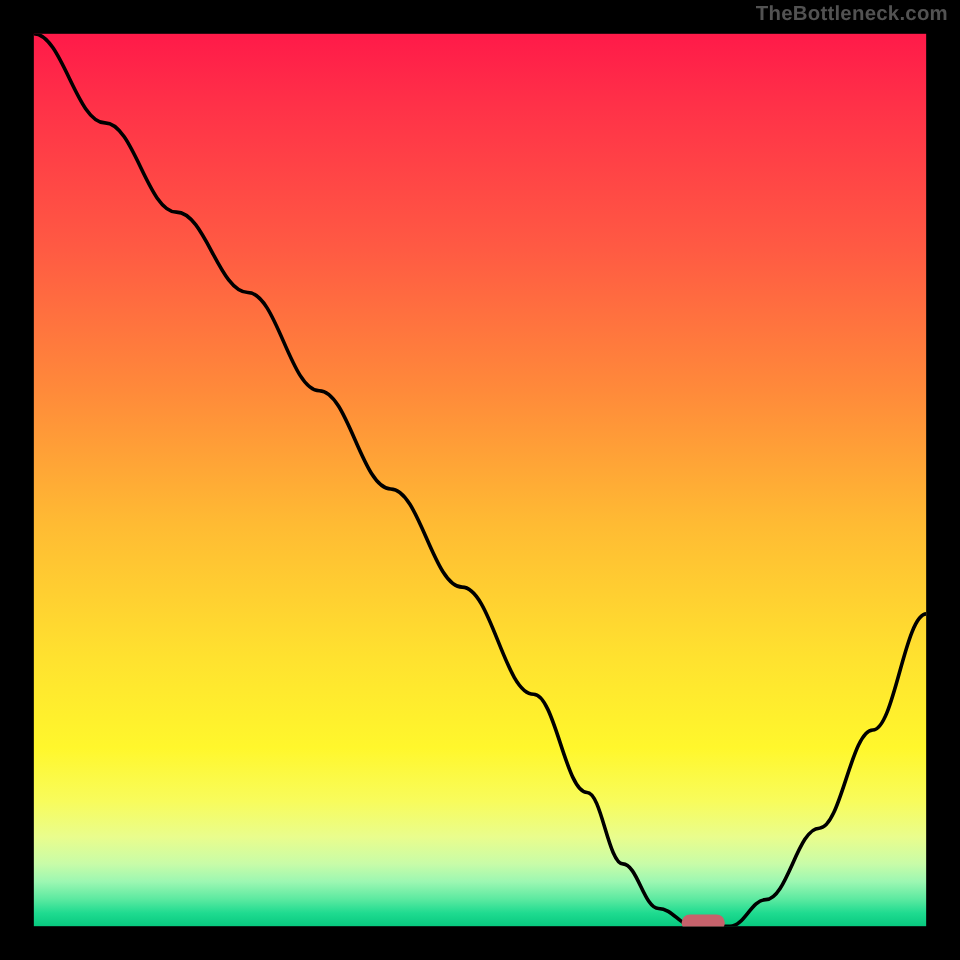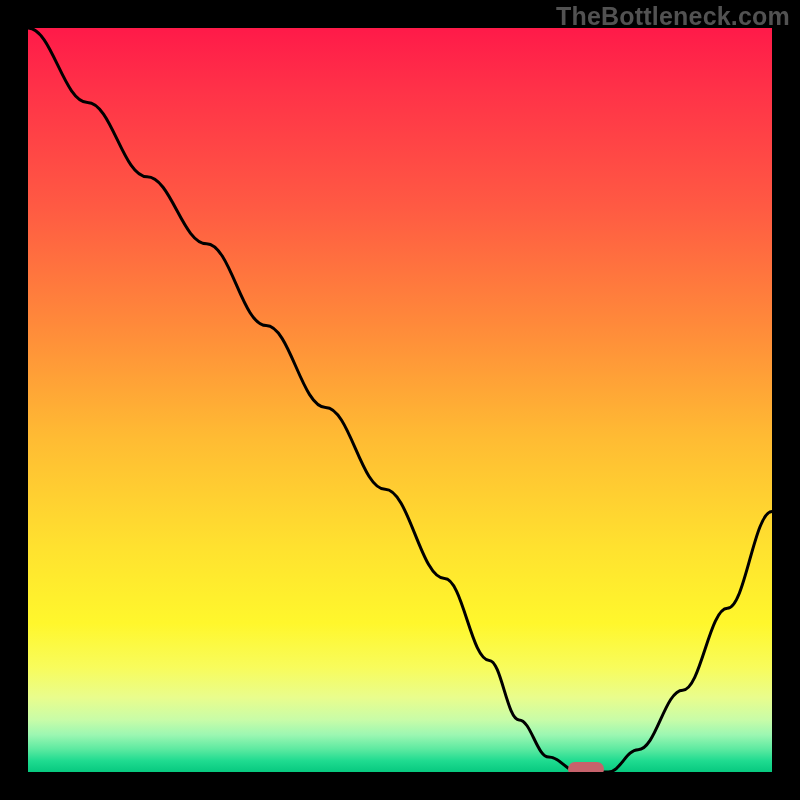--- a/index.html
+++ b/index.html
@@ -15,21 +15,21 @@
     position: relative;
     width: 800px;
     height: 800px;
     background: #000;
   }
   .watermark {
     position: absolute;
     top: 2px;
     right: 10px;
     color: #525252;
-    font-size: 25px;
+    font-size: 17px;
     font-weight: 600;
     letter-spacing: 0.2px;
     z-index: 10;
   }
   .plot-area {
     position: absolute;
     left: 28px;
     top: 28px;
     width: 744px;
     height: 744px;

